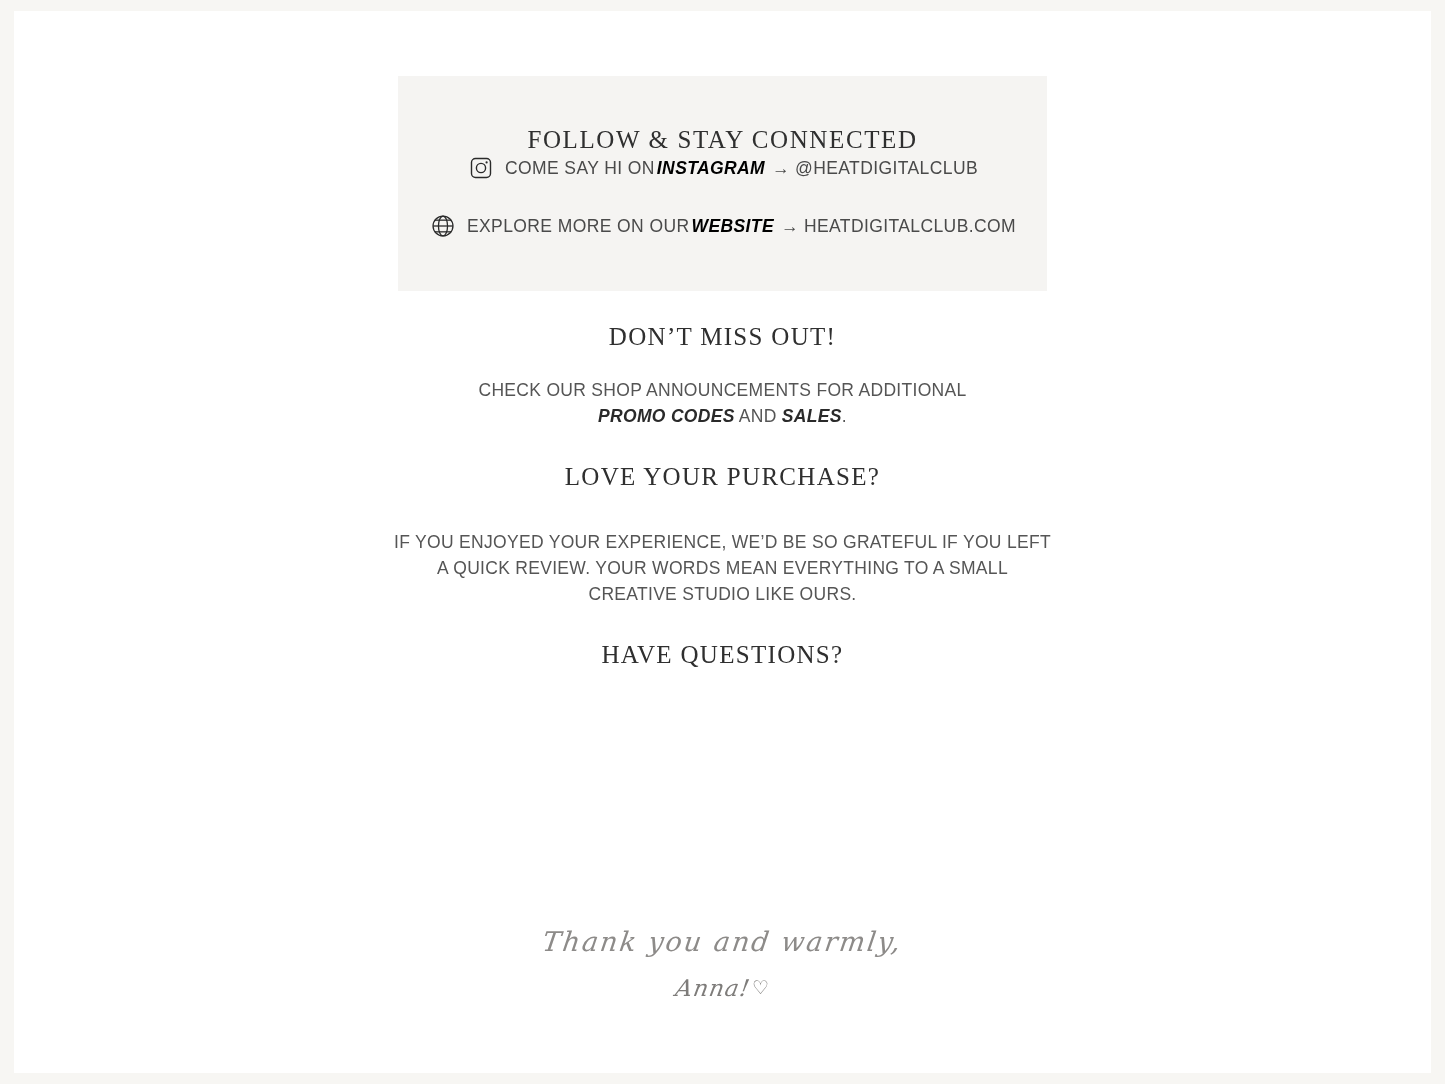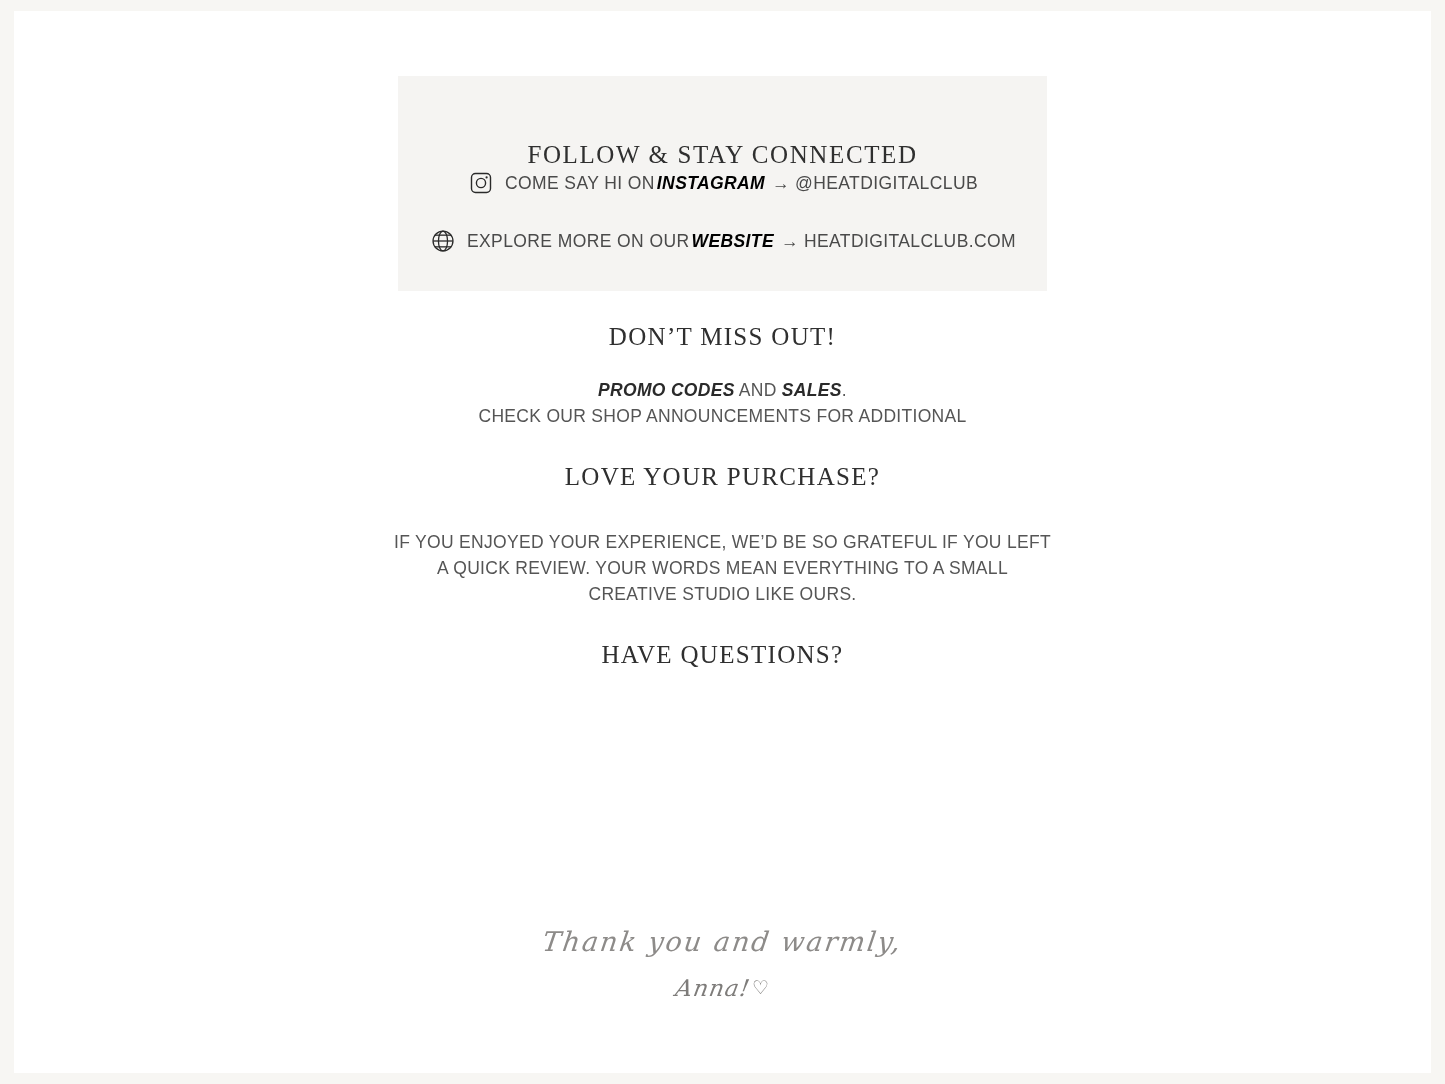--- a/index.html
+++ b/index.html
@@ -37,21 +37,21 @@
     height: 215px;
     background: #f5f4f2;
     box-sizing: border-box;
   }
   .follow-title {
     font-family: "Liberation Serif", serif;
     font-size: 25px;
     letter-spacing: 1.6px;
     color: #2f2f2f;
     text-align: center;
-    margin-top: 65px;
+    margin-top: 50px;
   }
   .follow-line {
     display: flex;
     align-items: center;
     justify-content: center;
     color: #4a4a4a;
     font-size: 17.5px;
     letter-spacing: 0.4px;
   }
   .follow-line.second {
@@ -189,24 +189,24 @@
         </span>
         <span>EXPLORE MORE ON OUR </span>
         <b>WEBSITE</b>
         <span class="arrow">→</span>
         <span>HEATDIGITALCLUB.COM</span>
       </div>
     </div>
 
     <div class="sec-head" id="h-miss">DON’T MISS OUT!</div>
     <div class="sec-body" id="b-miss">
+      <div>CHECK OUR SHOP ANNOUNCEMENTS FOR ADDITIONAL</div>
       <div>
         <b>PROMO CODES</b><span> AND </span><b>SALES</b><span>.</span>
       </div>
-      <div>CHECK OUR SHOP ANNOUNCEMENTS FOR ADDITIONAL</div>
     </div>
 
     <div class="sec-head" id="h-love">LOVE YOUR PURCHASE?</div>
     <div class="sec-body" id="b-love" style="white-space:pre-line">IF YOU ENJOYED YOUR EXPERIENCE, WE’D BE SO GRATEFUL IF YOU LEFT
 A QUICK REVIEW. YOUR WORDS MEAN EVERYTHING TO A SMALL
 CREATIVE STUDIO LIKE OURS.</div>
 
     <div class="sec-head" id="h-quest">HAVE QUESTIONS?</div>
 
 

